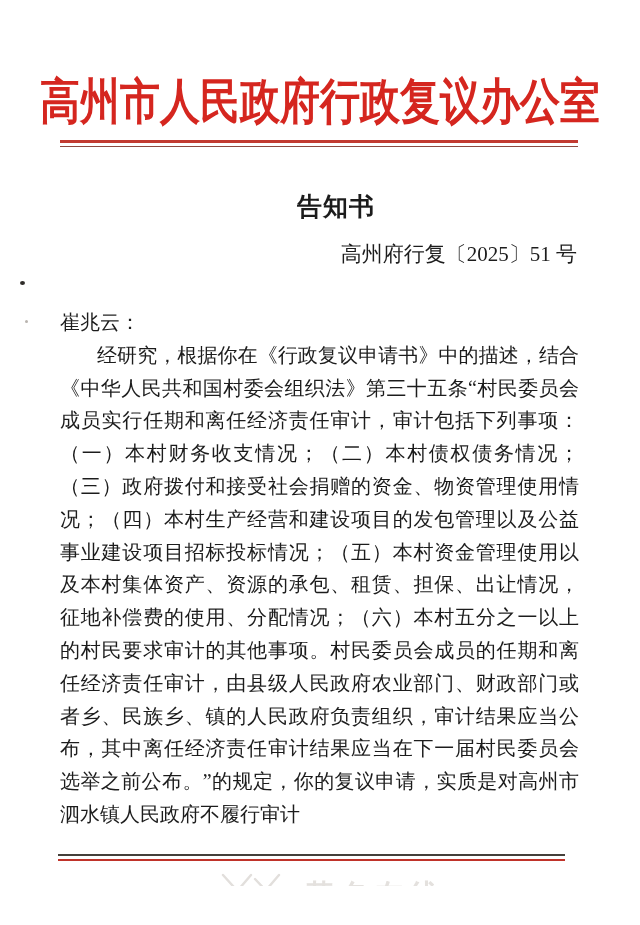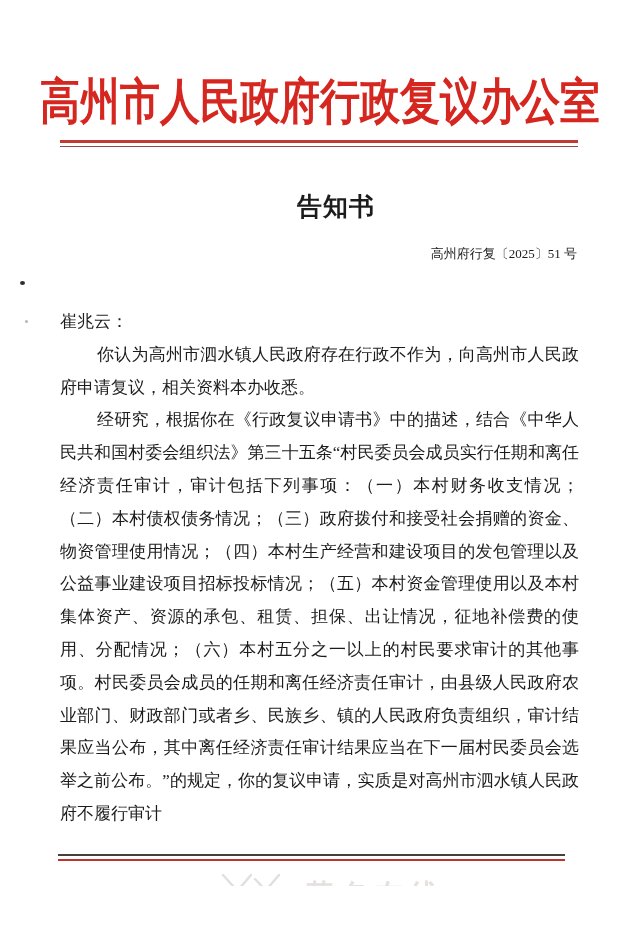--- a/index.html
+++ b/index.html
@@ -46,30 +46,30 @@
     text-align: center;
     font-size: 25px;
     font-weight: bold;
     letter-spacing: 1px;
     line-height: 34px;
   }
 
   .ref-number {
     position: absolute;
     top: 241px; right: 63px;
-    font-size: 13px;
+    font-size: 21px;
     line-height: 26px;
     white-space: nowrap;
   }
 
   .body-text {
     position: absolute;
     top: 306px; left: 60px;
     width: 519px;
-    font-size: 17px;
+    font-size: 20px;
     line-height: 32.8px;
     text-align: justify;
   }
   .body-text p { margin: 0; text-indent: 37px; }
   .body-text .salutation { text-indent: 0; }
 
   .footer-rule {
     position: absolute;
     top: 854px; left: 58px;
     width: 507px; height: 7px;
@@ -122,21 +122,20 @@
 
   <h2 class="doc-title">告知书</h2>
 
   <div class="ref-number">高州府行复〔2025〕51 号</div>
 
   <div class="speck speck-1"></div>
   <div class="speck speck-2"></div>
 
   <div class="body-text">
     <p class="salutation">崔兆云：</p>
-    <p>你认为高州市泗水镇人民政府存在行政不作为，向高州市人民政府申请复议，相关资料本办收悉。</p>
     <p>经研究，根据你在《行政复议申请书》中的描述，结合《中华人民共和国村委会组织法》第三十五条“村民委员会成员实行任期和离任经济责任审计，审计包括下列事项：（一）本村财务收支情况；（二）本村债权债务情况；（三）政府拨付和接受社会捐赠的资金、物资管理使用情况；（四）本村生产经营和建设项目的发包管理以及公益事业建设项目招标投标情况；（五）本村资金管理使用以及本村集体资产、资源的承包、租赁、担保、出让情况，征地补偿费的使用、分配情况；（六）本村五分之一以上的村民要求审计的其他事项。村民委员会成员的任期和离任经济责任审计，由县级人民政府农业部门、财政部门或者乡、民族乡、镇的人民政府负责组织，审计结果应当公布，其中离任经济责任审计结果应当在下一届村民委员会选举之前公布。”的规定，你的复议申请，实质是对高州市泗水镇人民政府不履行审计</p>
   </div>
 
   <div class="footer-rule"></div>
 
   <div class="watermark">
     <svg class="wm-logo" width="86" height="52" viewBox="0 0 86 52" fill="none" stroke="#e2dfdc" stroke-width="2.4" stroke-linecap="round">
       <path d="M8 48 L44 6"></path>
       <path d="M16 6 L54 48"></path>
       <path d="M36 48 L72 6"></path>

